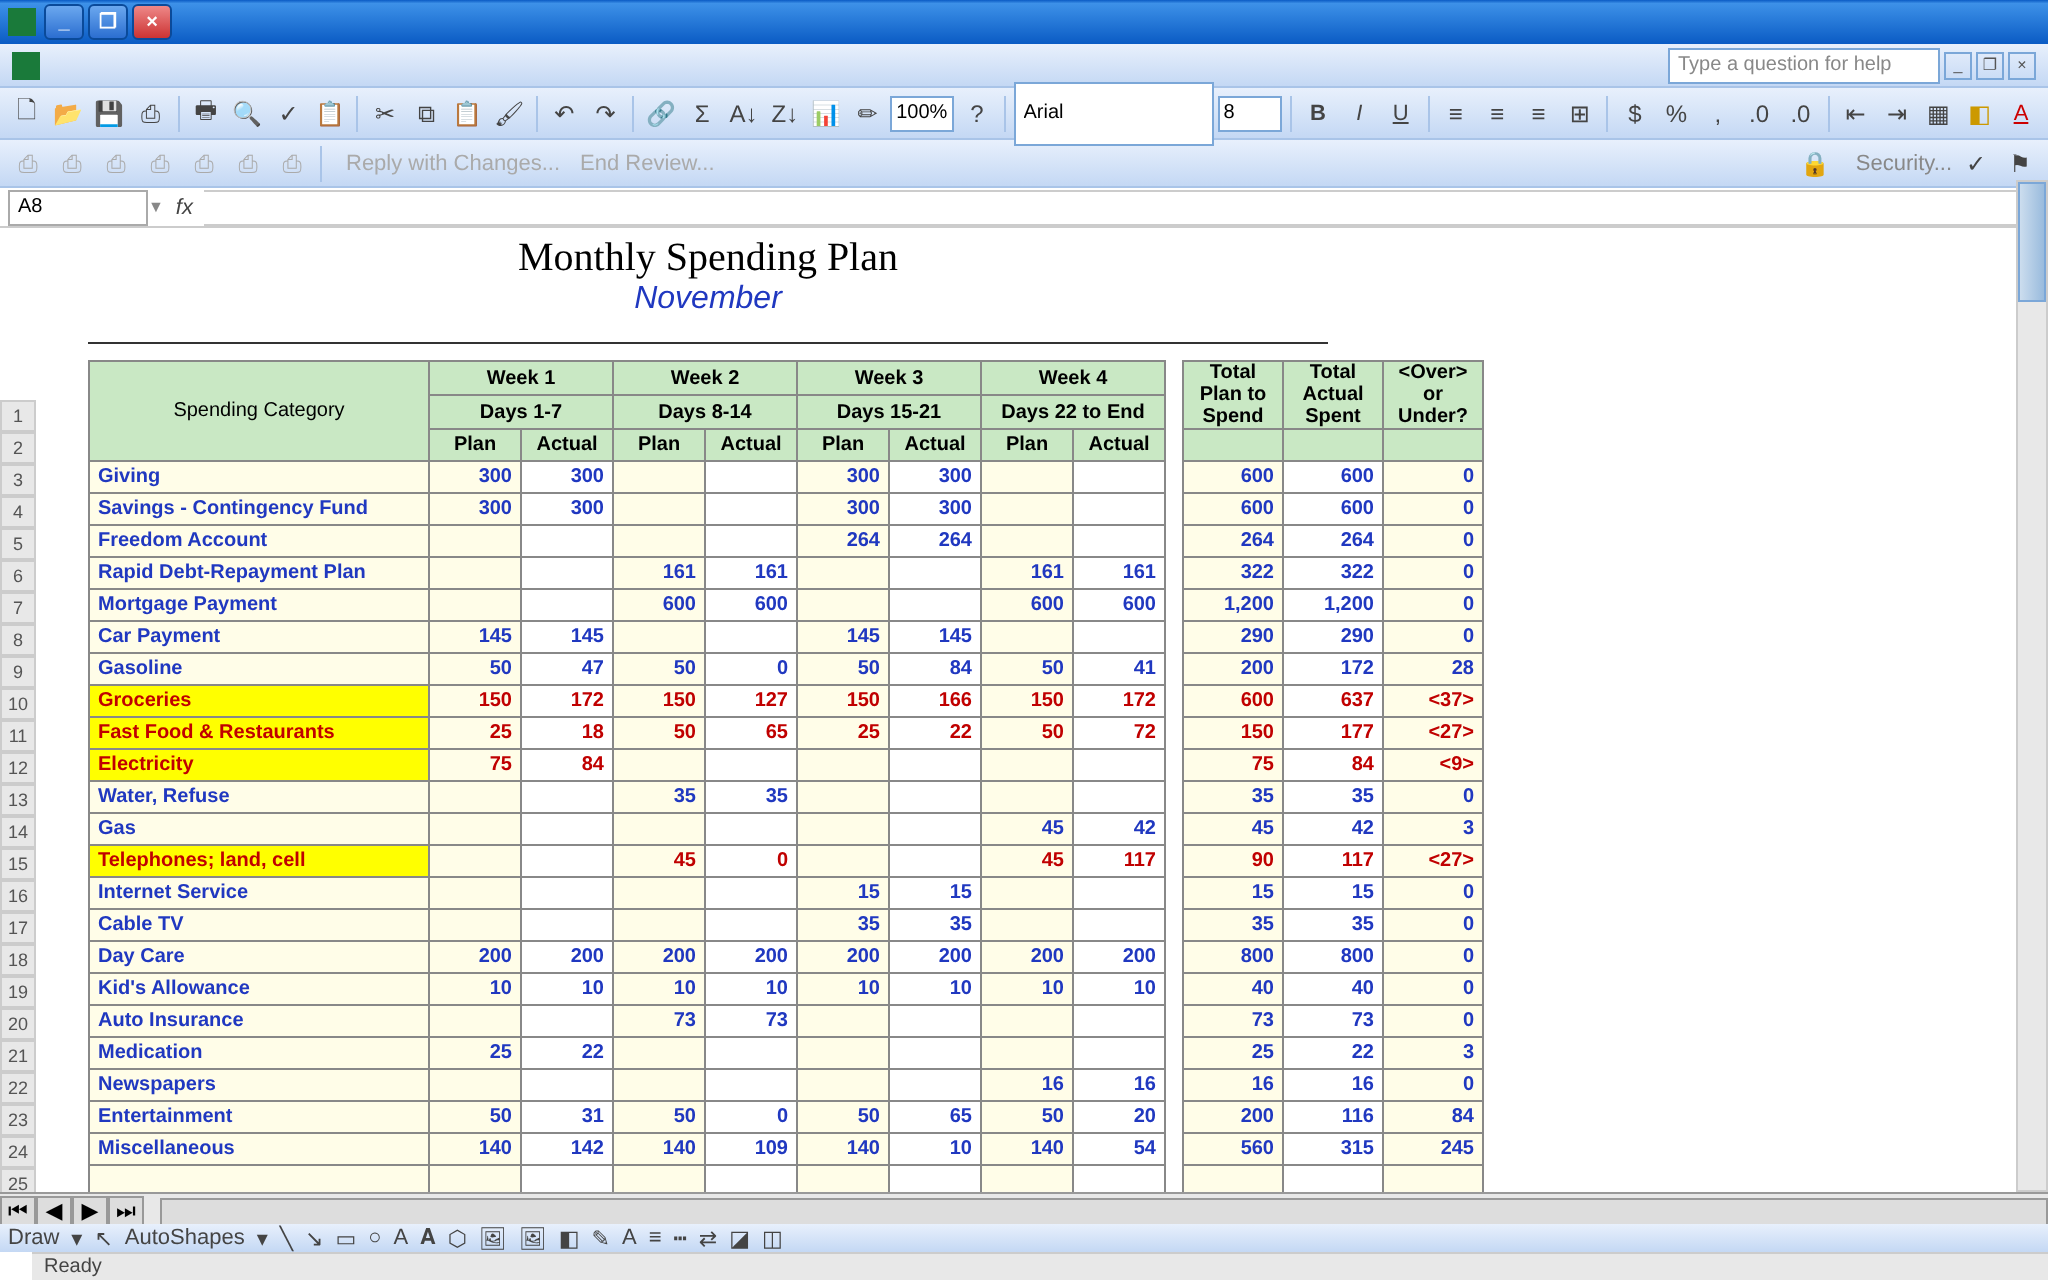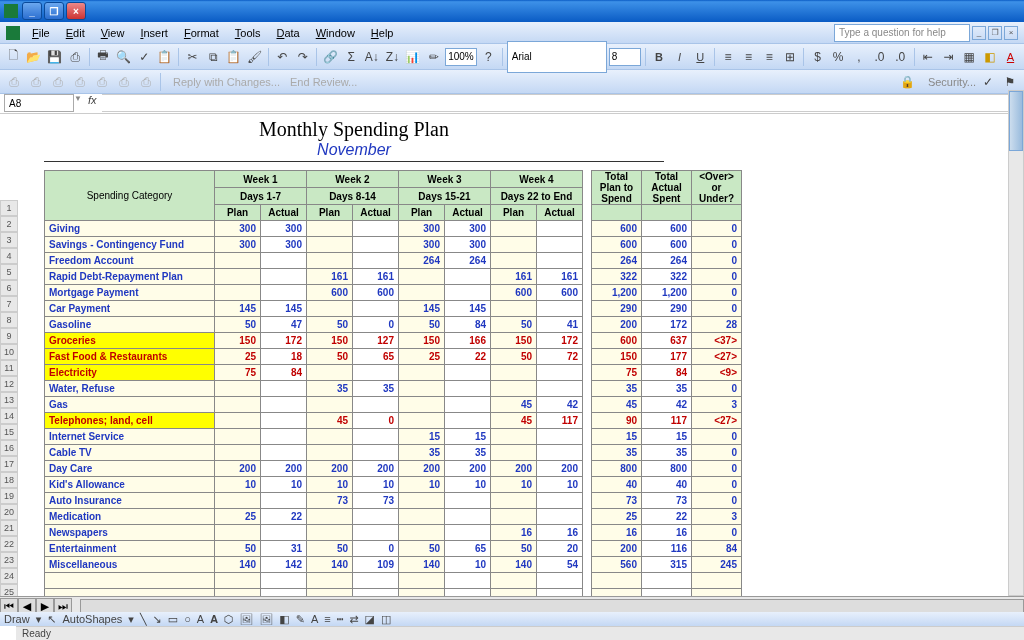--- a/index.html
+++ b/index.html
@@ -18,30 +18,30 @@
 .menubar .sm{width:14px;height:14px;border:1px solid #7ba7d8;margin-left:2px;font-size:8px;text-align:center;line-height:12px;color:#555}
 .toolbar{background:linear-gradient(#e8f0fc,#c4d8f4);height:26px;display:flex;align-items:center;padding:0 4px;border-bottom:1px solid #a9c4e8;gap:2px}
 .tbtn{width:20px;height:20px;border:1px solid transparent;display:flex;align-items:center;justify-content:center;font-size:12px;color:#444}
 .tsep{width:1px;height:18px;background:#a9c4e8;margin:0 2px}
 .zoom{width:32px;height:18px;border:1px solid #7ba7d8;background:#fff;font-size:10px;padding:0 2px}
 .fontname{width:100px;height:32px;border:1px solid #7ba7d8;background:#fff;font-size:10px;padding:0 4px}
 .fontsize{width:32px;height:18px;border:1px solid #7ba7d8;background:#fff;font-size:10px;padding:0 2px}
 .dis{color:#aaa}
 .toolbar2{background:linear-gradient(#e8f0fc,#c4d8f4);height:24px;display:flex;align-items:center;padding:0 4px;border-bottom:1px solid #a9c4e8;gap:2px;font-size:10px;color:#888}
 .toolbar2 .lbl{margin-left:8px}
-.namebox-row{height:20px;display:flex;border-bottom:1px solid #ccc;background:#fff}
+.namebox-row{height:20px;display:flex;align-items:center;border-bottom:1px solid #ccc;background:#fff}
 .namebox{width:70px;height:18px;border:1px solid #aaa;margin-left:4px;padding:0 4px;font-size:10px}
 .fx{margin:0 6px;font-style:italic;color:#444}
 .formula{flex:1;height:18px;border:1px solid #ccc;border-left:none}
 .sheet-area{position:relative;height:488px;overflow:auto;background:#fff}
 .rowhdr{position:absolute;left:0;top:86px;width:18px}
 .rowhdr div{height:16px;border:1px solid #ccc;background:#e8e8e8;font-size:9px;text-align:center;line-height:14px;color:#555}
 .doc{margin-left:20px;padding:4px 0 0 24px}
 .doc-title{font-family:Liberation Serif, serif;font-size:20px;text-align:center;width:620px;margin-left:0}
-.doc-sub{font-family:Arial;font-size:16px;font-style:italic;color:#2038c0;text-align:center;width:620px;border-bottom:1px solid #333;padding-bottom:2px;margin-bottom:8px}
+.doc-sub{font-family:Arial;font-size:16px;font-style:italic;color:#2038c0;text-align:center;width:620px;border-bottom:1px solid #333;padding-bottom:12px;margin-bottom:8px}
 table.grid{border-collapse:collapse;margin-top:2px}
 table.grid th,table.grid td{border:1px solid #888;padding:0 4px;height:16px;font-size:10px;white-space:nowrap}
 .cat-hdr{background:#c9e8c4;font-weight:normal;font-size:12px;width:170px;text-align:center}
 .wkhdr{background:#c9e8c4;font-weight:bold;text-align:center;width:46px}
 .pa{background:#c9e8c4;font-weight:bold;text-align:center;width:46px;font-size:10px}
 .gap{border:none!important;width:8px;background:#fff}
 .tot{background:#c9e8c4;font-weight:bold;text-align:center;width:50px;font-size:10px}
 .catcell{background:#fffde8;color:#2038c0;font-weight:bold;text-align:left}
 .catcell.red{color:#c00000}
 .num{text-align:right;font-weight:bold;color:#2038c0}
@@ -67,21 +67,20 @@
   <span class="appicon"></span>
   <div class="winbtns">
     <div class="winbtn">_</div>
     <div class="winbtn">❐</div>
     <div class="winbtn close">×</div>
   </div>
 </div>
 
 <div class="menubar">
   <span class="appicon" style="background:#1a7a3a;width:14px;height:14px;margin-right:4px"></span>
-  <span id="menus"><span class="mi"><u>F</u>ile</span><span class="mi"><u>E</u>dit</span><span class="mi"><u>V</u>iew</span><span class="mi"><u>I</u>nsert</span><span class="mi"><u>F</u>ormat</span><span class="mi"><u>T</u>ools</span><span class="mi"><u>D</u>ata</span><span class="mi"><u>W</u>indow</span><span class="mi"><u>H</u>elp</span></span>
   <span class="help"></span>
   <input class="q" value="Type a question for help" style="">
   <span class="sm">_</span>
   <span class="sm">❐</span>
   <span class="sm">×</span>
 </div>
 
 <div class="toolbar">
   <div class="tbtn">🗋</div>
   <div class="tbtn">📂</div>

